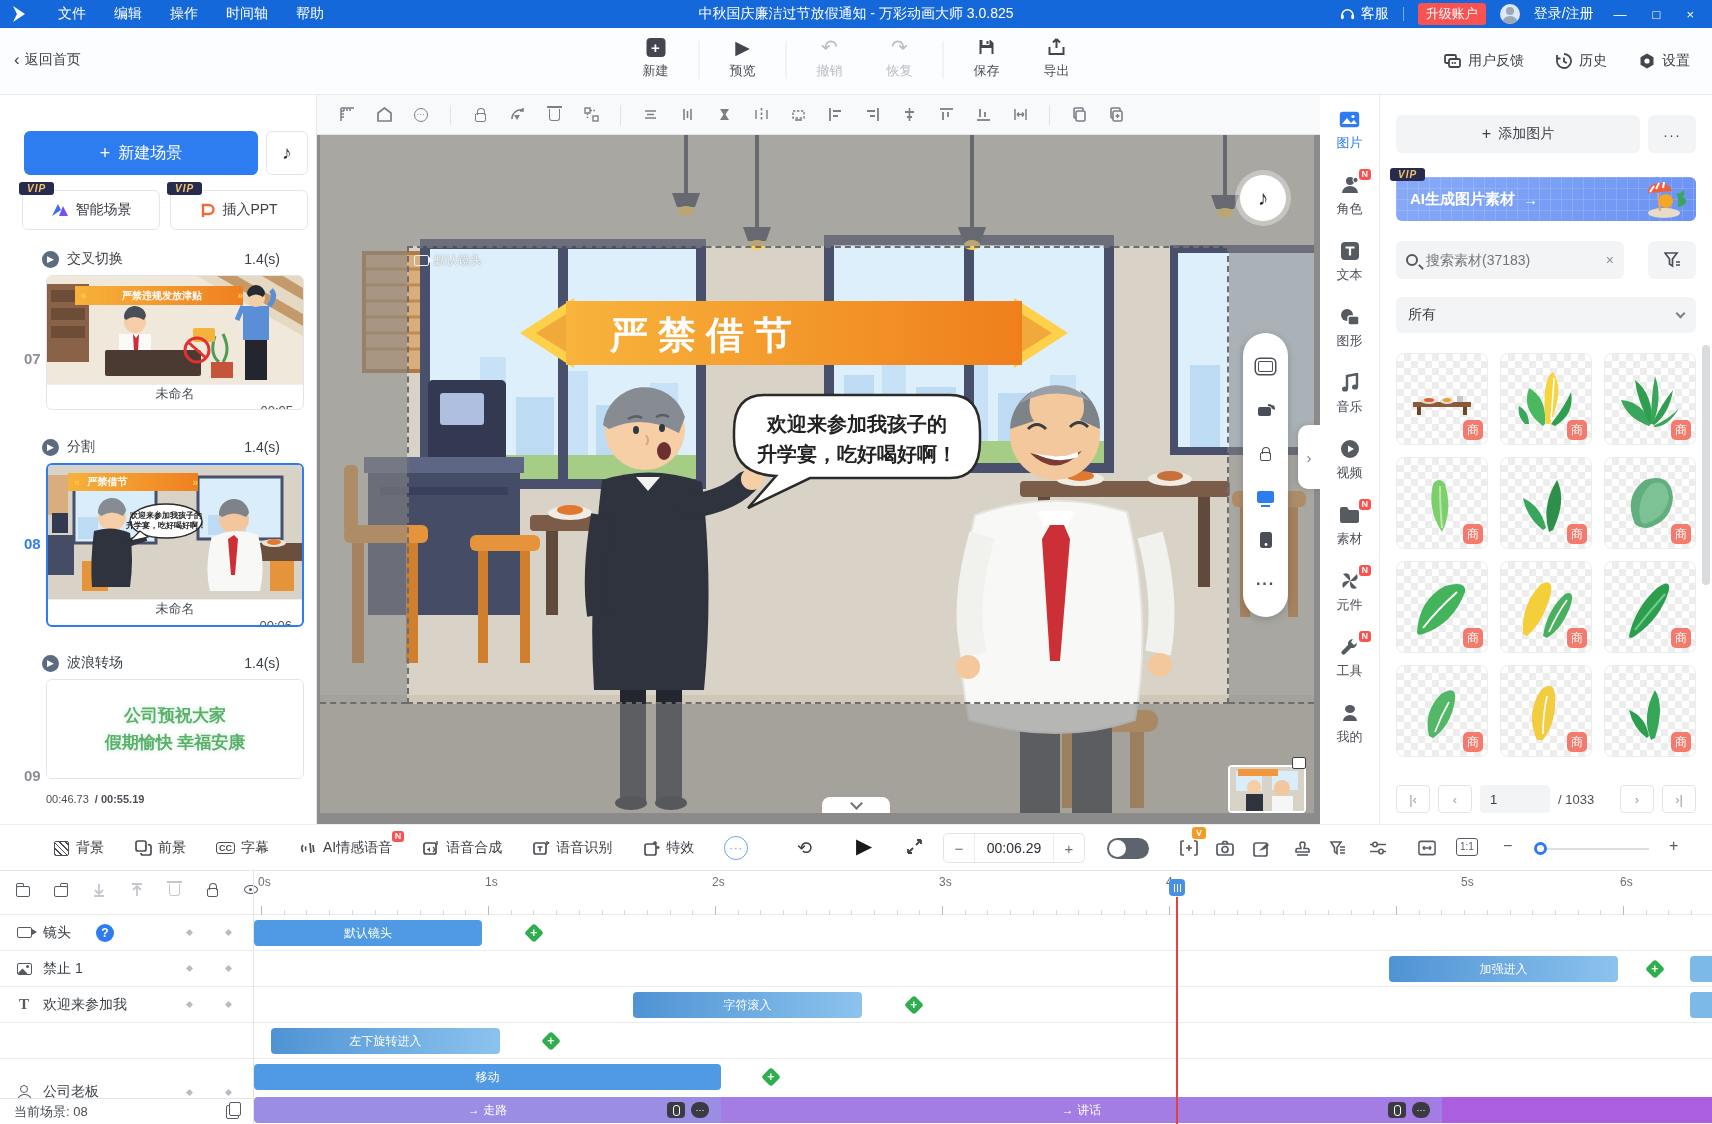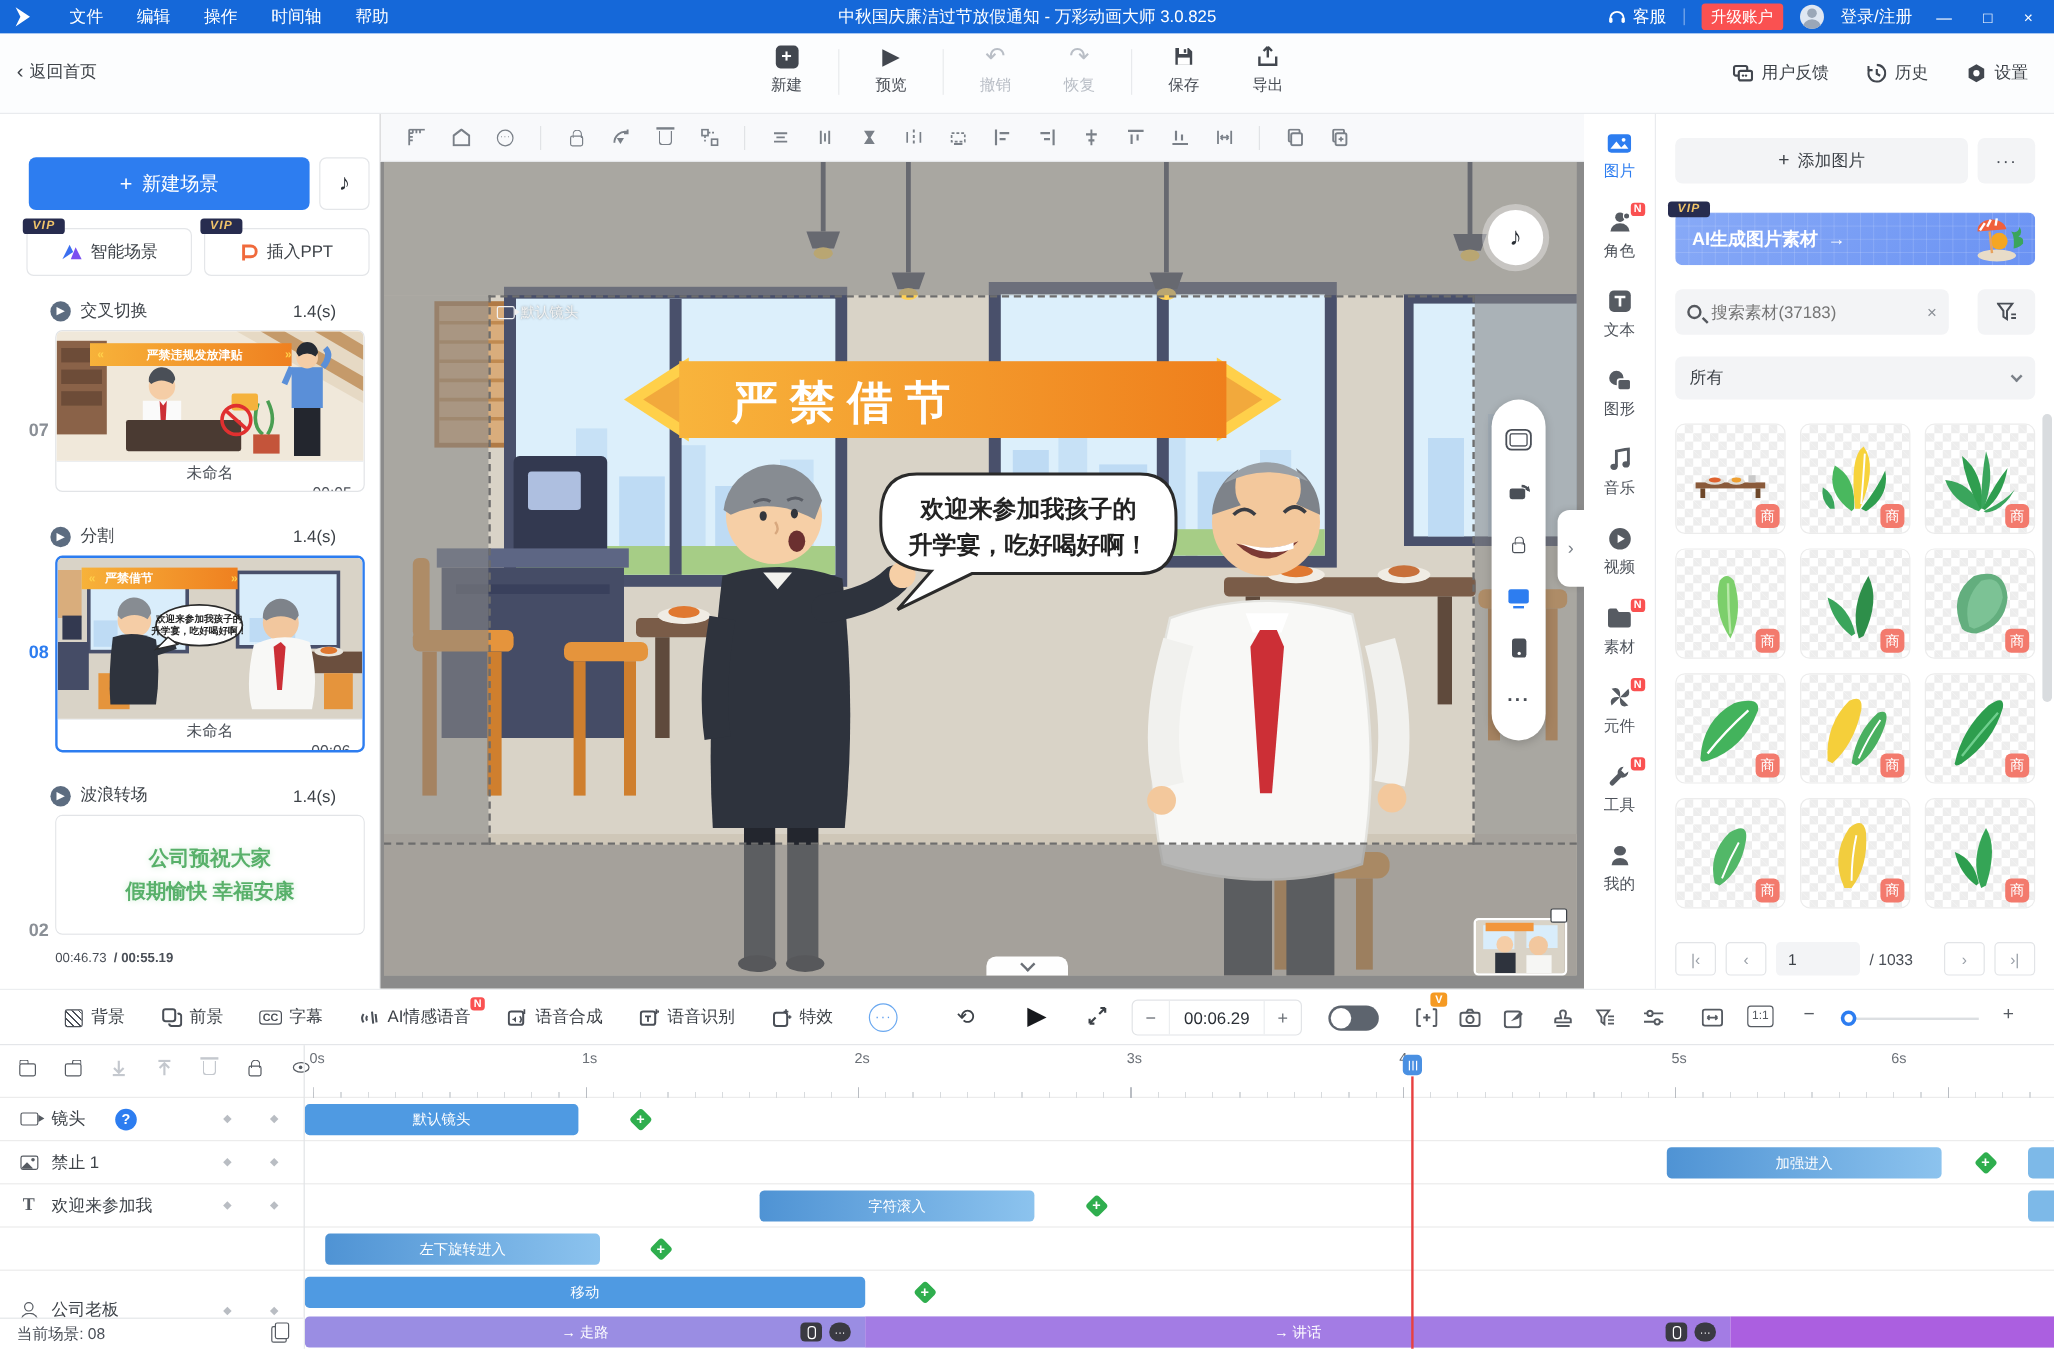--- a/index.html
+++ b/index.html
@@ -417,21 +417,21 @@
           <span class="stime">00:06</span>
         </div>
       </div>
 
       <div class="trans-row" style="top:558px;">
         <span class="play-circle">▶</span>
         <span>波浪转场</span>
         <span class="dur">1.4(s)</span>
       </div>
 
-      <span class="scene-num" style="top:672px;">02</span>
+      <span class="scene-num" style="top:672px;">09</span>
       <div class="scene-card" style="top:584px;height:100px;">
         <div class="thumb" style="height:98px;background:#fff;display:flex;flex-direction:column;align-items:center;justify-content:center;gap:4px;">
           <span style="font-size:17px;font-weight:bold;color:#58b06a;text-shadow:0 0 6px #cdebd3;">公司预祝大家</span>
           <span style="font-size:17px;font-weight:bold;color:#58b06a;text-shadow:0 0 6px #cdebd3;">假期愉快 幸福安康</span>
         </div>
       </div>
       <div class="time-row" style="top:698px;">
         <span>00:46.73</span>
         <span style="font-weight:bold;">/ 00:55.19</span>
       </div>
@@ -1167,22 +1167,22 @@
         <span class="tlh-ic">
             <span class="ico-eye"></span>
           </span>
       </div>
       <div class="ruler">
         <span class="ruler-label" style="left:5px;">0s</span>
         <span class="ruler-label" style="left:232px;">1s</span>
         <span class="ruler-label" style="left:459px;">2s</span>
         <span class="ruler-label" style="left:686px;">3s</span>
         <span class="ruler-label" style="left:913px;">4s</span>
-        <span class="ruler-label" style="left:1140px;text-align:center;">5s</span>
-        <span class="ruler-label" style="left:1323px;">6s</span>
+        <span class="ruler-label" style="left:1208px;text-align:center;">5s</span>
+        <span class="ruler-label" style="left:1367px;">6s</span>
         <div class="ticks-minor"></div>
         <div class="ticks-major"></div>
       </div>
     </div>
 
     <div class="track" style="top:44px;height:36px;">
       <div class="tk-label">
         <span class="tk-ic">
             <span class="ico-cam"></span>
           </span>

